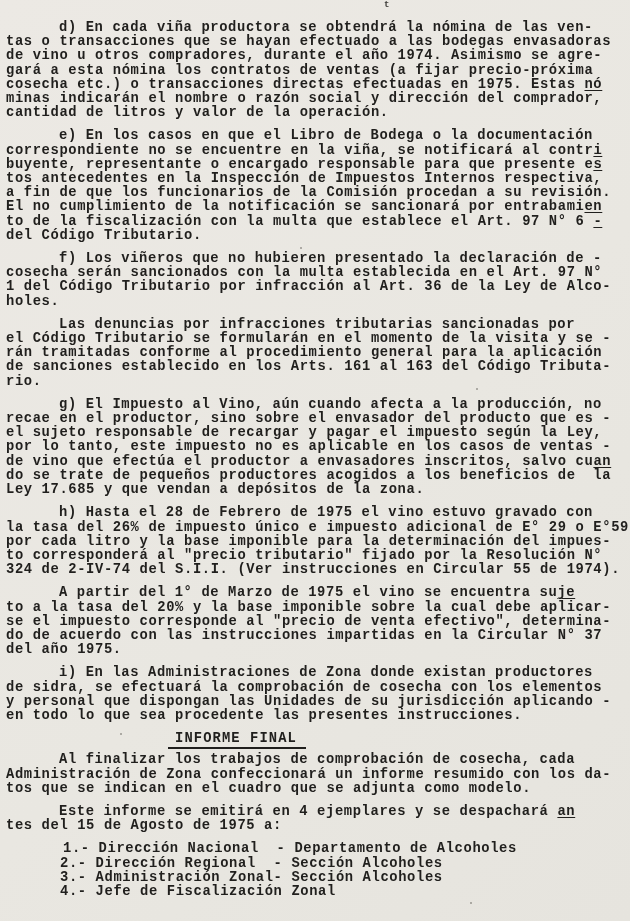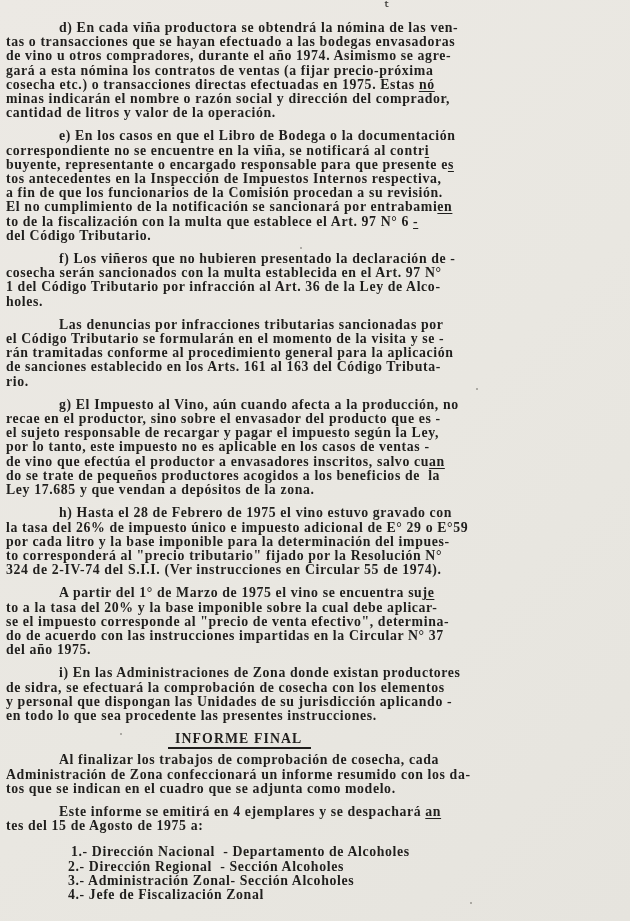--- a/index.html
+++ b/index.html
@@ -16,26 +16,25 @@
     font-size: 13.8px;
     line-height: 14.2px;
     letter-spacing: 0.62px;
   }
   .doc-body {
     position: absolute;
     top: 21px;
     left: 6px;
     right: 0;
     white-space: pre;
-    font-family: Liberation Serif, serif;
   }
   .para { margin: 0 0 9px 0; }
   .para .line { white-space: pre; }
   .para .line:first-child { padding-left: 53px; }
-  .list { margin: 12px; }
+  .list { margin: 4px; }
   .list .line { padding-left: 50px; white-space: pre; }
   .cu { text-decoration: underline; text-underline-offset: 2px; }
   .heading {
     margin: 8px 0 7px 162px;
     letter-spacing: 1.1px;
   }
   .heading .hu {
     border-bottom: 2px solid #201f1d;
     padding: 0 9px 1px 7px;
     text-align: center;

